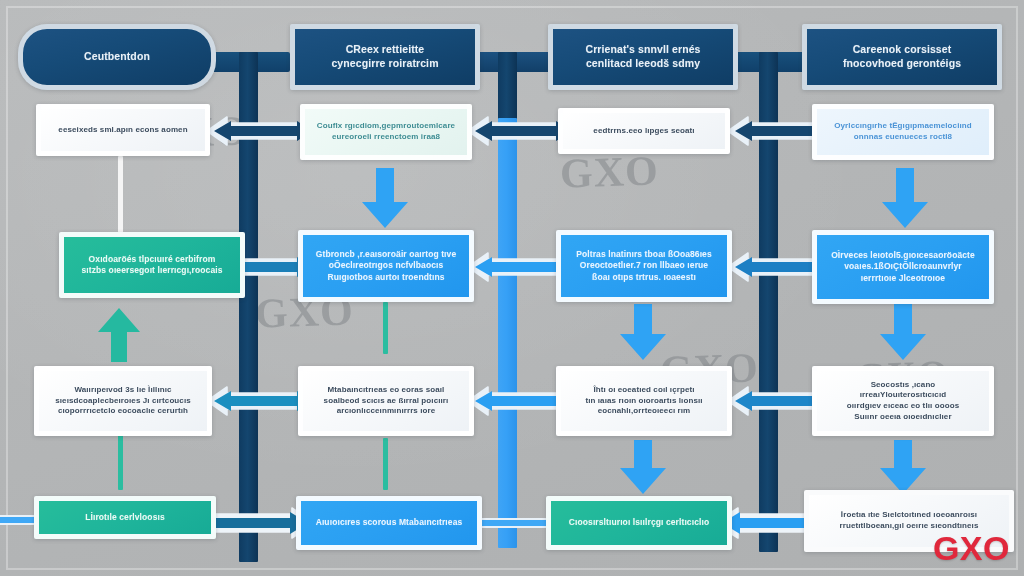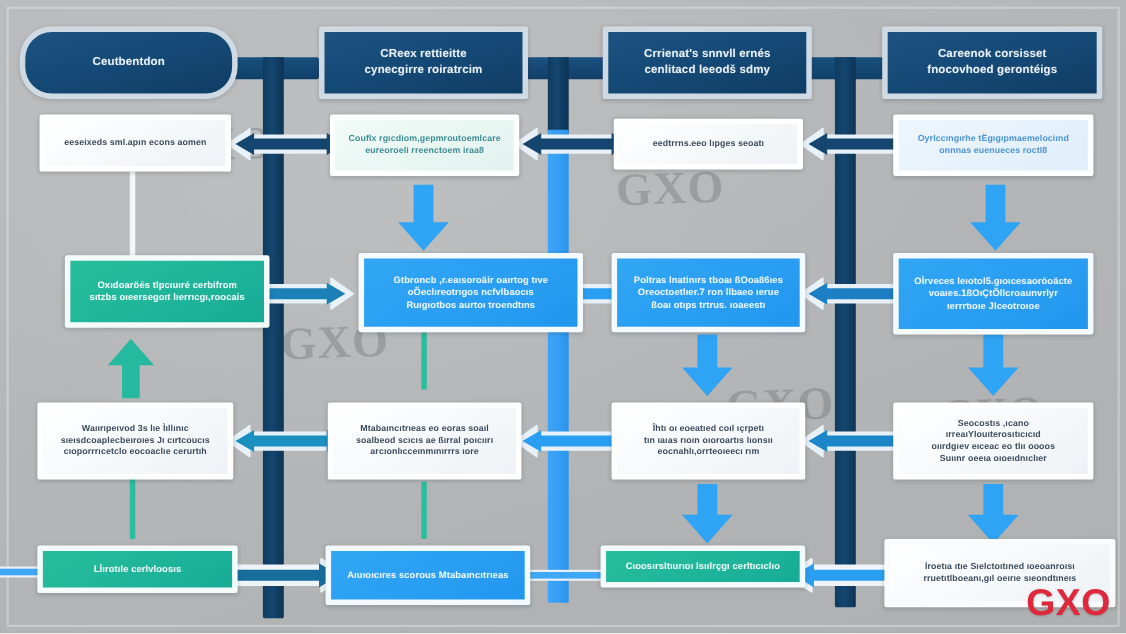--- a/index.html
+++ b/index.html
@@ -338,21 +338,21 @@
   <div class="node n-paleblue" style="left:812px; top:104px; width:182px; height:56px;">
     <span class="line">Oyrlccıngırhe tËgıgıpmaemelociınd</span>
     <span class="line">onnnas euenueces roctI8</span>
   </div>
 
   <div class="node n-teal" style="left:30px; top:232px; width:186px; height:66px;margin-left:29px;">
     <span class="line">Oxıdoaröés tlpcıuıré cerbifrom</span>
     <span class="line">sıtzbs oıeersegoıt lıerrıcgı,roocais</span>
   </div>
 
-  <div class="node n-blue" style="left:298px; top:230px; width:204px; height:72px;margin-left:28px;">
+  <div class="node n-blue" style="left:298px; top:230px; width:176px; height:72px;">
     <span class="line">Gtbroncb ,r.eaısoroäir oaırtog tıve</span>
     <span class="line">oÕeclıreotrıgos ncfvlbaocıs</span>
     <span class="line">Ruıgıotbos aurtoı troendtıns</span>
   </div>
 
   <div class="node n-blue" style="left:556px; top:230px; width:176px; height:72px;">
     <span class="line">Poltras lnatinırs tboaı ßOoa86ıes</span>
     <span class="line">Oreoctoetlıer.7 ron llbaeo ıerue</span>
     <span class="line">ßoaı otıps trtrus. ıoaeestı</span>
   </div>
@@ -388,21 +388,21 @@
   </div>
 
   <div class="node n-teal" style="left:34px; top:496px; width:182px; height:43px;">
     <span class="line">Lİırotıle cerlvloosıs</span>
   </div>
 
   <div class="node n-blue" style="left:296px; top:496px; width:186px; height:54px;">
     <span class="line">Aıuıoıcıres scorous Mtabaıncıtrıeas</span>
   </div>
 
-  <div class="node n-teal" style="left:546px; top:496px; width:186px; height:38px;">
+  <div class="node n-teal" style="left:546px; top:496px; width:186px; height:54px;">
     <span class="line">Cıoosırsltıurıoı lsıılrçgı cerltıcıclıo</span>
   </div>
 
   <div class="node n-white" style="left:804px; top:490px; width:210px; height:62px; border-color:rgba(250,251,252,0.95);">
     <span class="line">İroetıa ıtıe Sıelctoıtıned ıoeoanroısı</span>
     <span class="line">rruetıtlboeanı,gıl oeırıe sıeondtıneıs</span>
   </div>
 
   <div class="logo" style="right:14px; bottom:8px;">GXO</div>
 

